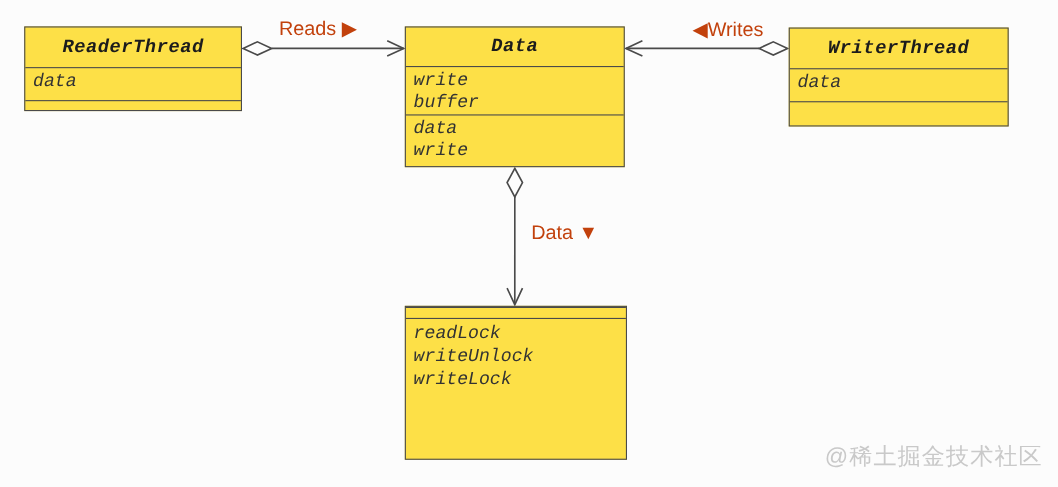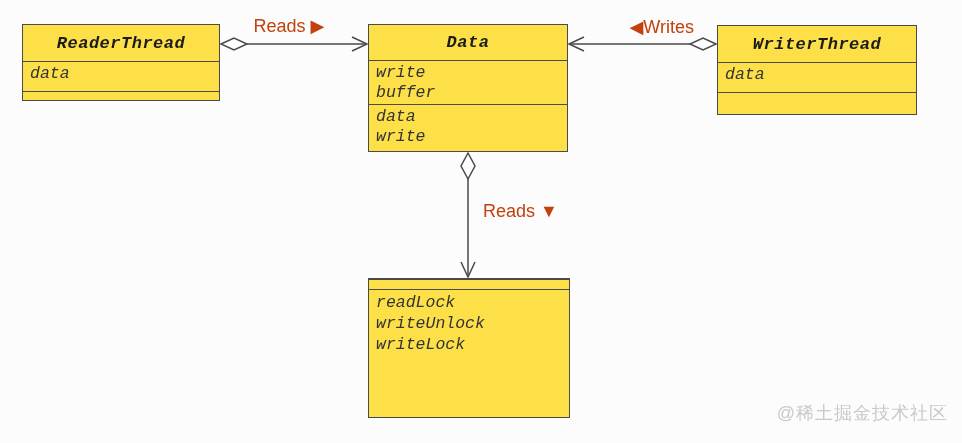--- a/index.html
+++ b/index.html
@@ -54,21 +54,21 @@
   .rel-label {
     position: absolute;
     font-size: 18px;
     color: #c2410c;
     white-space: nowrap;
   }
   #watermark {
     position: absolute;
     right: 14px;
     top: 401px;
-    font-size: 18px;
+    font-size: 21px;
     color: #c9c9c9;
     letter-spacing: 1px;
   }
 
   
   #box-readerthread { left: 22px;  top: 24px;  width: 198px; height: 77px; }
   #box-readerthread .uml-header { height: 36px; }
   #box-readerthread .attrs { height: 30px; }
 
   #box-data { left: 368px; top: 24px; width: 200px; height: 128px; }
@@ -147,16 +147,16 @@
     <div class="uml-compartment attrs-empty"></div>
     <div class="uml-compartment methods">
       <div>readLock</div>
       <div>writeUnlock</div>
       <div>writeLock</div>
     </div>
   </div>
 
   <div class="rel-label" id="label-reads">Reads ▶</div>
   <div class="rel-label" id="label-writes">◀Writes</div>
-  <div class="rel-label" id="label-uses">Reads ▼</div>
+  <div class="rel-label" id="label-uses">Data ▼</div>
 
   <div id="watermark">@稀土掘金技术社区</div>
 </div>
 
 </body></html>

